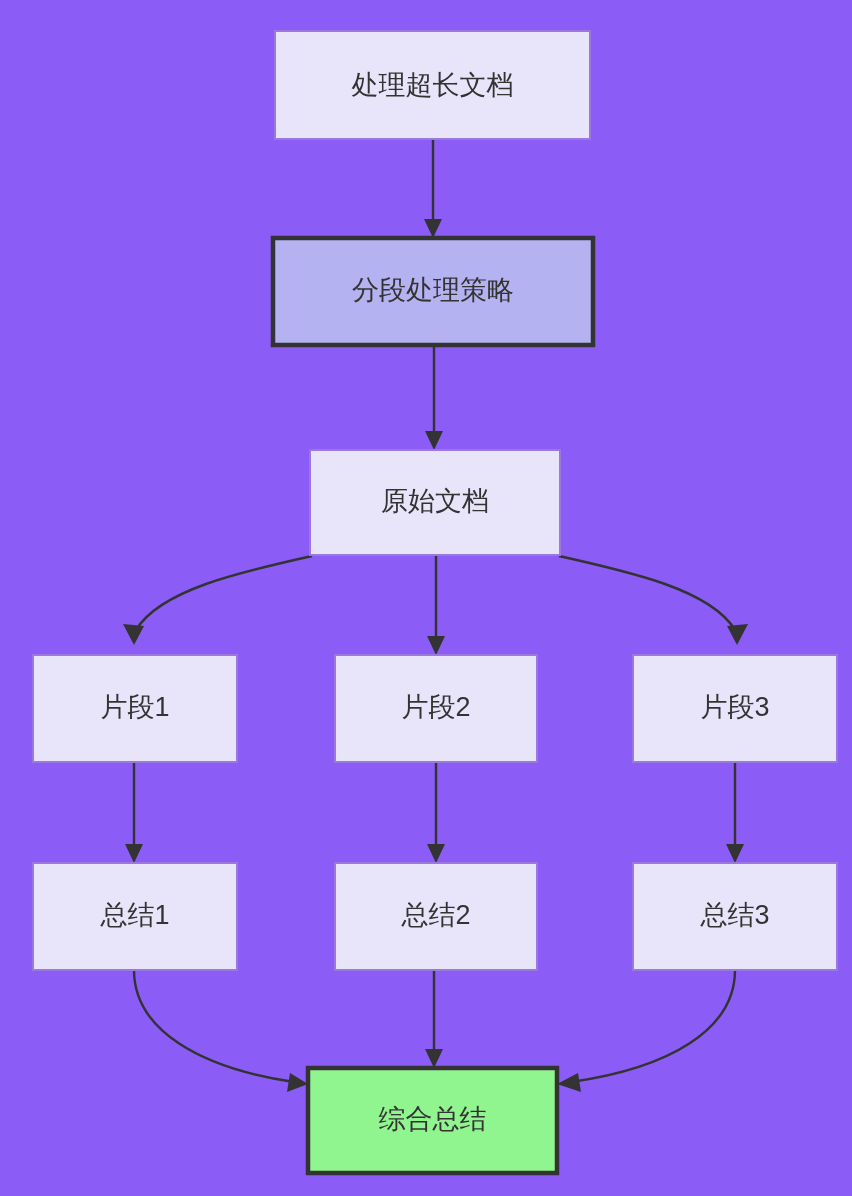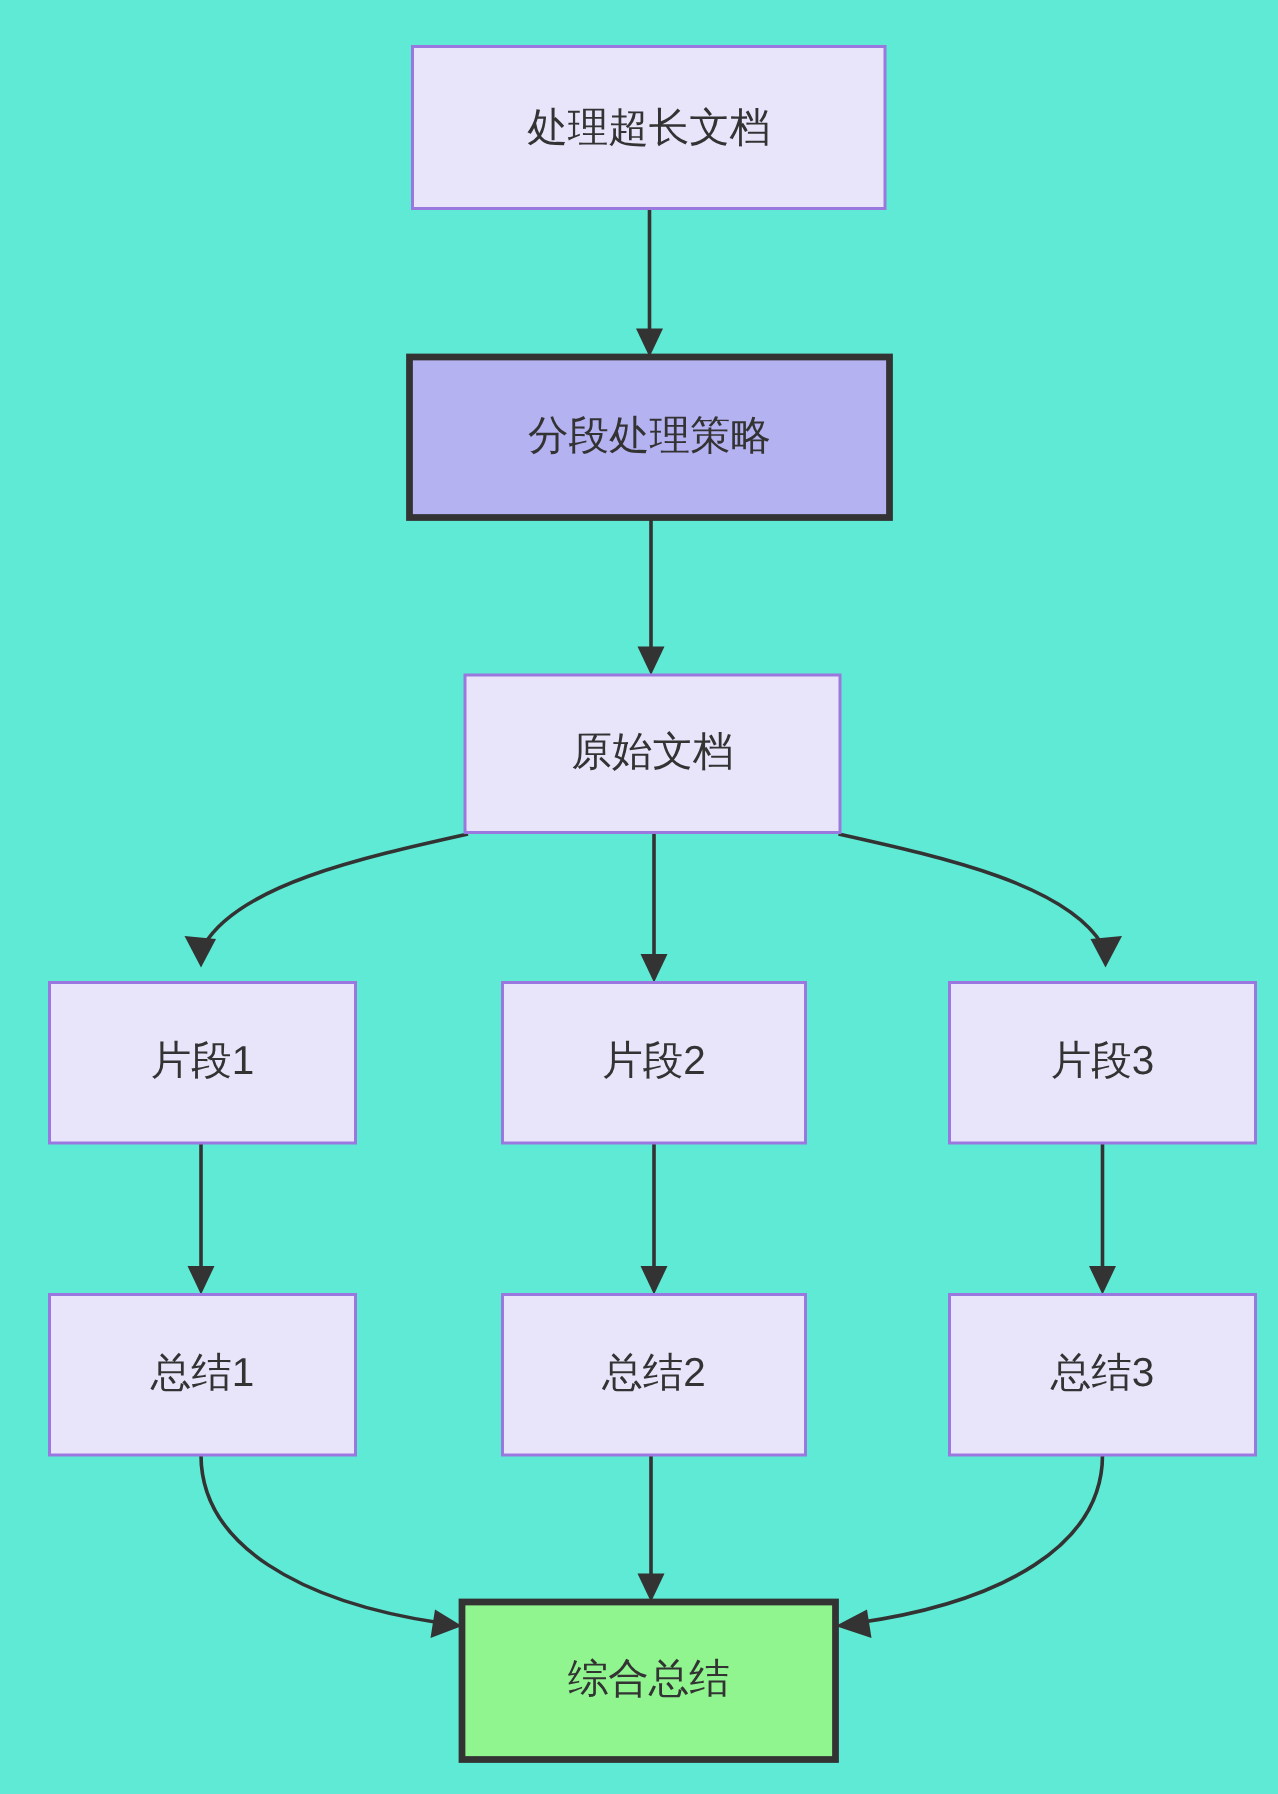--- a/index.html
+++ b/index.html
@@ -10,21 +10,21 @@
   body {
     width: 852px;
     height: 1196px;
     font-family: "Liberation Sans", "DejaVu Sans", sans-serif;
     overflow: hidden;
   }
   #diagram-root {
     position: relative;
     width: 852px;
     height: 1196px;
-    background: #5eead4;
+    background: #8b5cf6;
   }
   svg.flow {
     display: block;
     width: 852px;
     height: 1196px;
   }
   .node-rect {
     stroke-width: 2;
   }
   .node-rect.emph {

